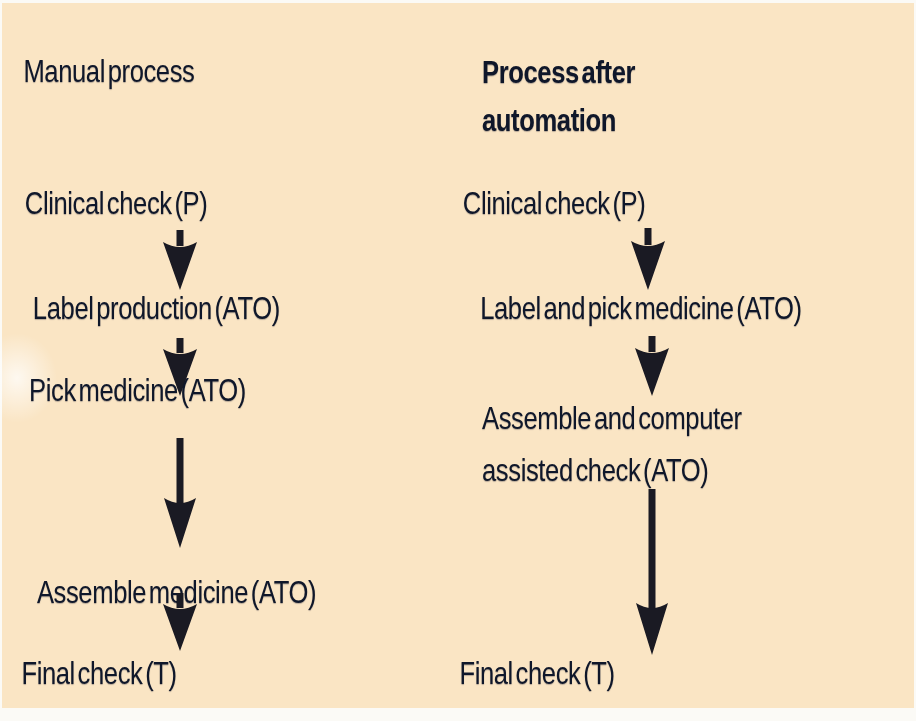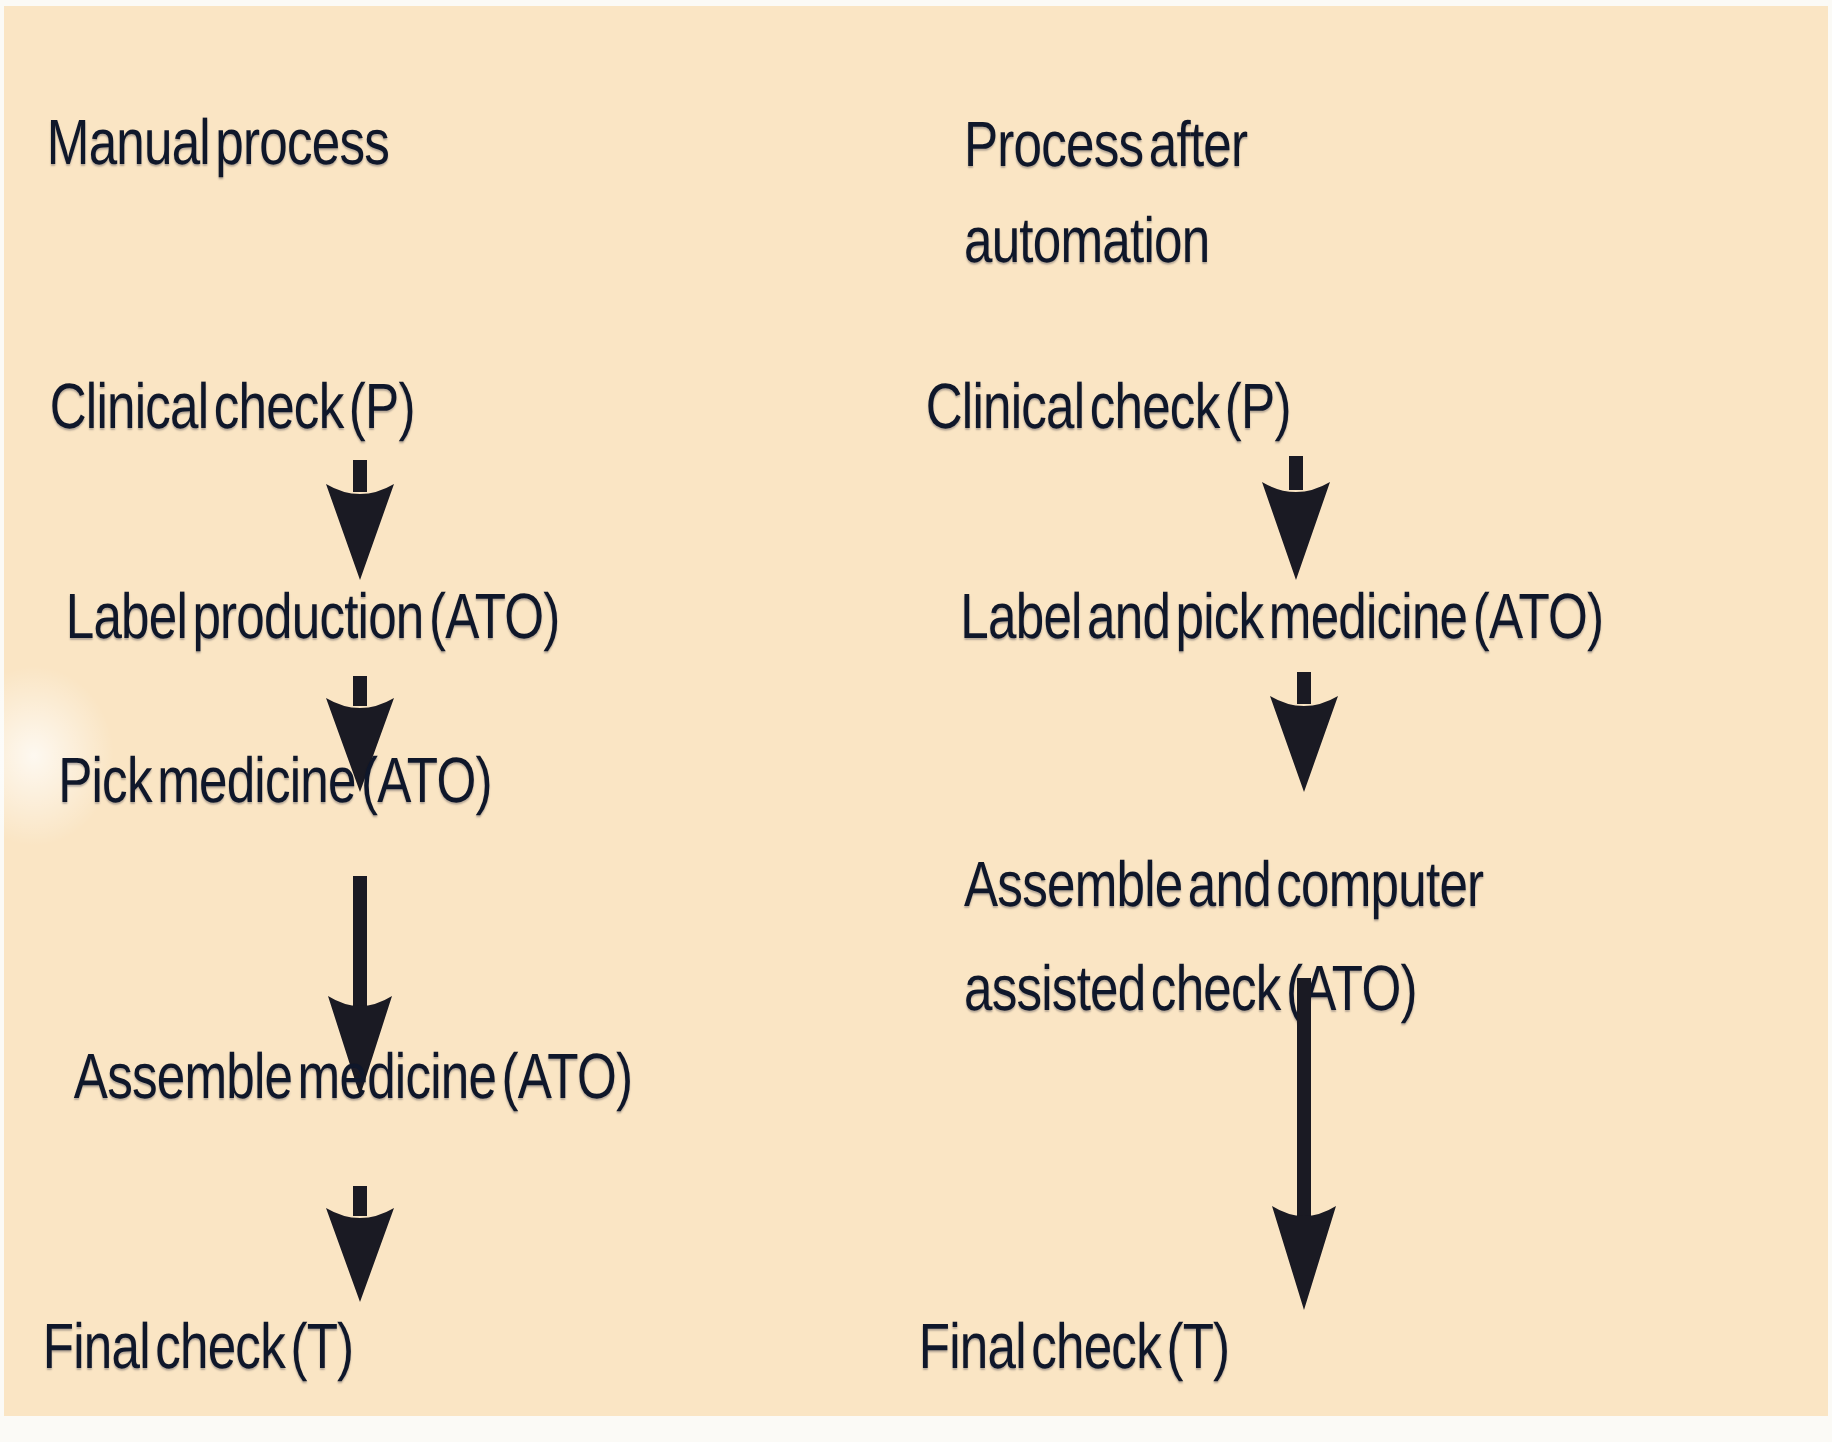--- a/index.html
+++ b/index.html
@@ -33,22 +33,22 @@
   }
   .sc {
     display: inline-block;
     transform: scaleX(0.8);
     transform-origin: 50% 50%;
     letter-spacing: -0.5px;
     word-spacing: -5px;
     text-shadow: 0 1px 1px rgba(30,30,50,0.30);
   }
   .block { display: block; }
-  .two-line { line-height: 48px; }
-  .two-line-step { line-height: 52px; margin-top: 24px; }
+  .two-line { line-height: 48px; font-weight: bold; }
+  .two-line-step { line-height: 52px; }
   .left-col  { left: 0px;   width: 360px; }
   .right-col { left: 438px; width: 420px; }
   .arrow { position: absolute; }
   .arrow svg { display: block; }
 </style>
 </head>
 <body>
 
 <div class="canvas">
 
@@ -86,21 +86,21 @@
       <span class="sc">Pick medicine (ATO)</span>
     </div>
 
     <div class="arrow" style="left:158px; top:435px">
       <svg width="40" height="112" viewBox="0 0 40 112">
         <rect x="16.5" y="0" width="7" height="66" fill="#1a1a23"></rect>
         <path d="M20 110 L4 60 Q20 70 36 60 Z" fill="#1a1a23"></path>
       </svg>
     </div>
 
-    <div class="txt left-col" style="top:512px">
+    <div class="txt left-col" style="top:566px">
       <span class="sc">Assemble medicine (ATO)</span>
     </div>
 
     <div class="arrow" style="left:158px; top:590px">
       <svg width="40" height="60" viewBox="0 0 40 60">
         <rect x="16.5" y="0" width="7" height="15" fill="#1a1a23"></rect>
         <path d="M20 58 L3 11 Q20 21 37 11 Z" fill="#1a1a23"></path>
       </svg>
     </div>
 

